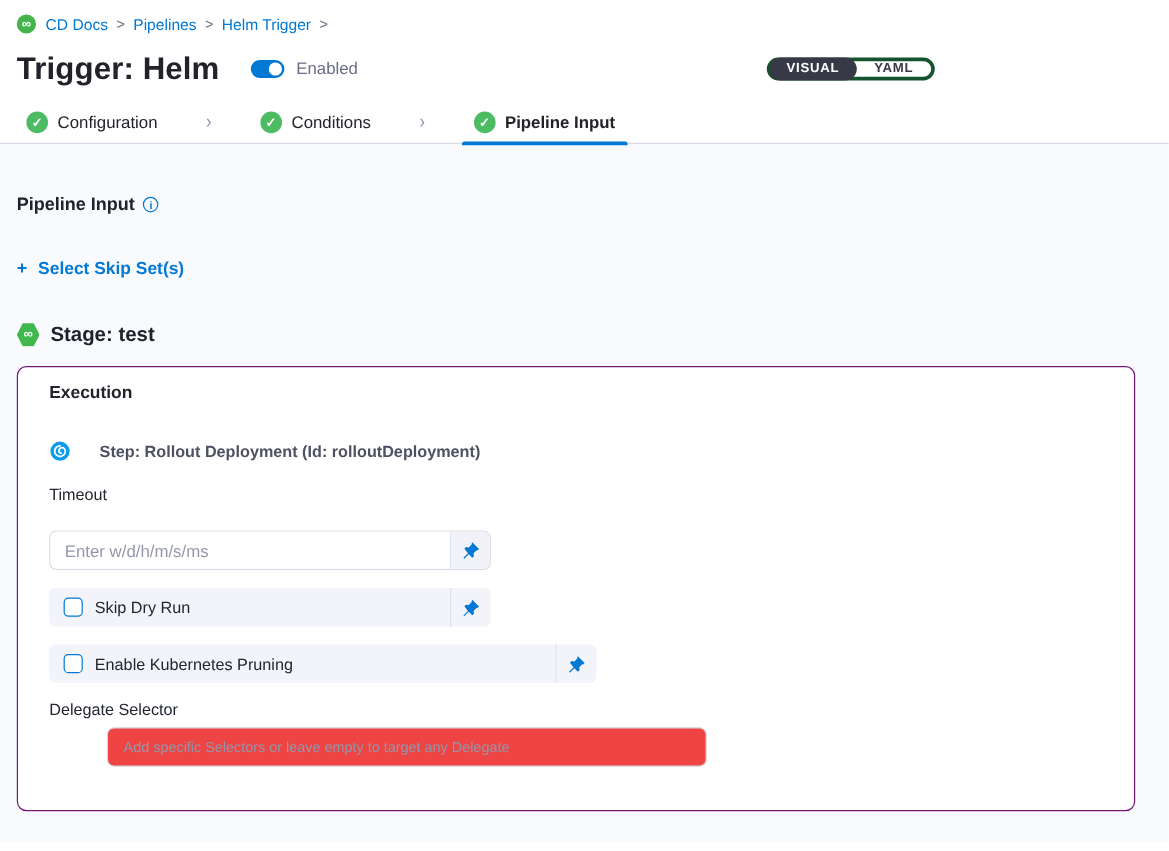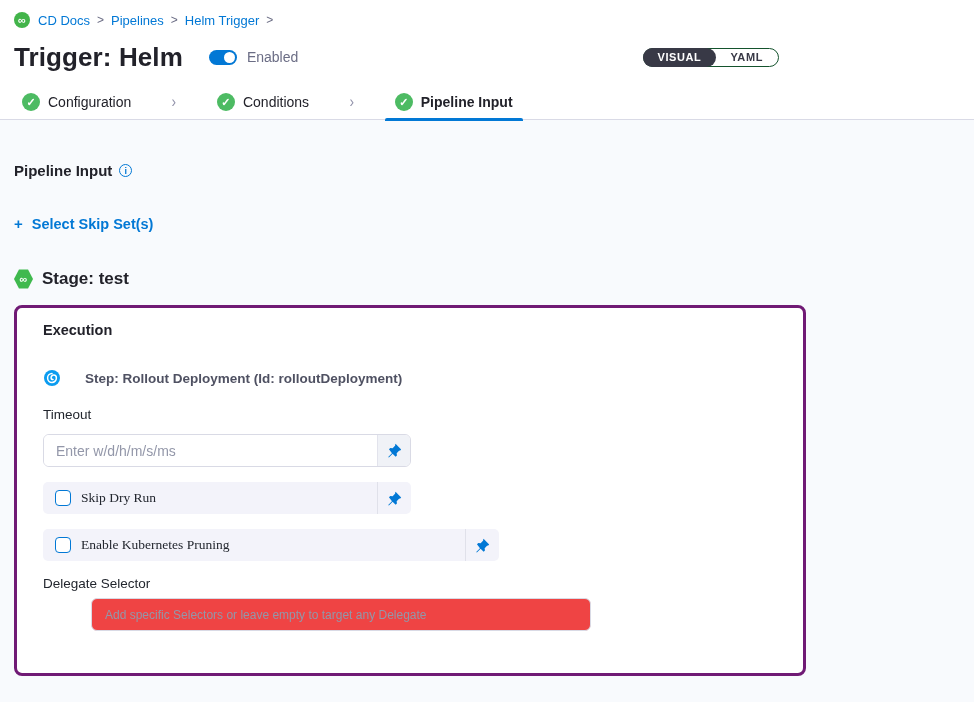--- a/index.html
+++ b/index.html
@@ -13,21 +13,21 @@
     display:flex; align-items:center; justify-content:center; font-size:11px; font-weight:bold; margin-right:8px; }
   .crumb { color:#0278d5; text-decoration:none; cursor:pointer; }
   .crumb-sep { color:#6b6d85; margin:0 7px; font-size:12px; }
   .title-row { display:flex; align-items:center; margin-top:12px; height:30px; }
   .page-title { font-size:26px; font-weight:700; letter-spacing:.1px; }
   .toggle { width:28px; height:15px; border-radius:999px; background:#0278d5; position:relative;
     margin-left:26px; cursor:pointer; }
   .toggle .knob { position:absolute; top:2px; right:2px; width:11px; height:11px; border-radius:50%; background:#fff; }
   .toggle-label { margin-left:10px; font-size:14px; color:#6b6d85; }
   .view-switch { margin-left:auto; margin-right:181px; display:inline-flex; align-items:center;
-    border:1px solid #14532d; border-radius:999px; background:#fff; height:19px; }
+    border:3px solid #14532d; border-radius:999px; background:#fff; height:19px; }
   .seg { font-size:11px; font-weight:700; letter-spacing:.6px; padding:0 15px; height:19px;
     display:flex; align-items:center; border-radius:999px; cursor:pointer; }
   .seg.active { background:#383946; color:#fff; margin:-1px; height:19px; }
   .seg.inactive { color:#383946; }
 
   
   .tabbar { display:flex; align-items:center; height:35px; background:#fff;
     border-bottom:1px solid #d9dae6; padding-left:12px; margin-top:13px; }
   .tab { display:flex; align-items:center; gap:8px; padding:0 10px; height:35px;
     position:relative; font-size:14px; color:#22222a; cursor:pointer; }
@@ -47,38 +47,38 @@
   .link-row { margin-top:36px; display:flex; align-items:center; gap:9px; color:#0278d5;
     font-size:14.5px; font-weight:700; cursor:pointer; width:fit-content; }
   .plus { font-size:15px; font-weight:700; }
   .stage-row { margin-top:37px; display:flex; align-items:center; gap:9px; cursor:pointer; width:fit-content; }
   .stage-hex { width:19px; height:20px; background:#3fb94e; color:#fff; font-size:11px; font-weight:bold;
     display:flex; align-items:center; justify-content:center;
     clip-path:polygon(26% 2%, 74% 2%, 100% 50%, 74% 98%, 26% 98%, 0% 50%); border-radius:2px; }
   .stage-label { font-size:17px; font-weight:600; }
 
   
-  .card { margin-top:16px; width:792px; background:#fff; border:3px solid #701a75; border-radius:8px;
+  .card { margin-top:16px; width:932px; background:#fff; border:1px solid #701a75; border-radius:8px;
     padding:14px 26px 22px 26px; height:371px; }
   .card-title { font-size:14.5px; font-weight:700; }
   .step-row { margin-top:31px; display:flex; align-items:center; gap:24px; }
   .step-label { font-size:13.5px; font-weight:600; color:#4f5162; }
   .field-label { font-size:13.5px; color:#22262e; font-weight:500; }
   .mt20 { margin-top:20px; } .mt15 { margin-top:15px; }
 
-  .input-group { margin-top:12px; display:flex; width:368px; height:33px; border:1px solid #d9dae5;
+  .input-group { margin-top:22px; display:flex; width:368px; height:33px; border:1px solid #d9dae5;
     border-radius:6px; background:#fff; overflow:hidden; }
   .input-group input { flex:1; border:none; outline:none; padding:0 12px; font-size:14px;
     font-family:"Liberation Sans", sans-serif; color:#22222a; min-width:0; }
   .input-suffix { width:33px; background:#f0f2f7; border-left:1px solid #e2e3ec;
     display:flex; align-items:center; justify-content:center; cursor:pointer; }
 
   .check-row { margin-top:15px; display:flex; align-items:center; height:32px;
     background:#f3f3fa; border-radius:5px; }
-  .check-row .lbl-area { flex:1; display:flex; align-items:flex-end; gap:10px; padding-left:12px;font-family:Liberation Serif, serif; }
+  .check-row .lbl-area { flex:1; display:flex; align-items:flex-end; gap:10px; padding-left:12px; }
   .cb { width:16px; height:16px; border:1.6px solid #0278d5; border-radius:4px; background:#fff;
     cursor:pointer; flex:0 0 auto; }
   .cb-label { font-size:13.5px; color:#22262e; }
   .row-divider { width:1px; align-self:stretch; background:#e0e1ea; }
   .row-pin { width:33px; display:flex; align-items:center; justify-content:center; cursor:pointer; }
   .w368 { width:368px; } .w456 { width:456px; }
 
   .define-row { margin-top:9px; display:flex; align-items:center; gap:18px; }
   .pin-btn { width:28px; height:26px; background:#eef0f6; border-radius:6px;
     display:flex; align-items:center; justify-content:center; cursor:pointer; }

